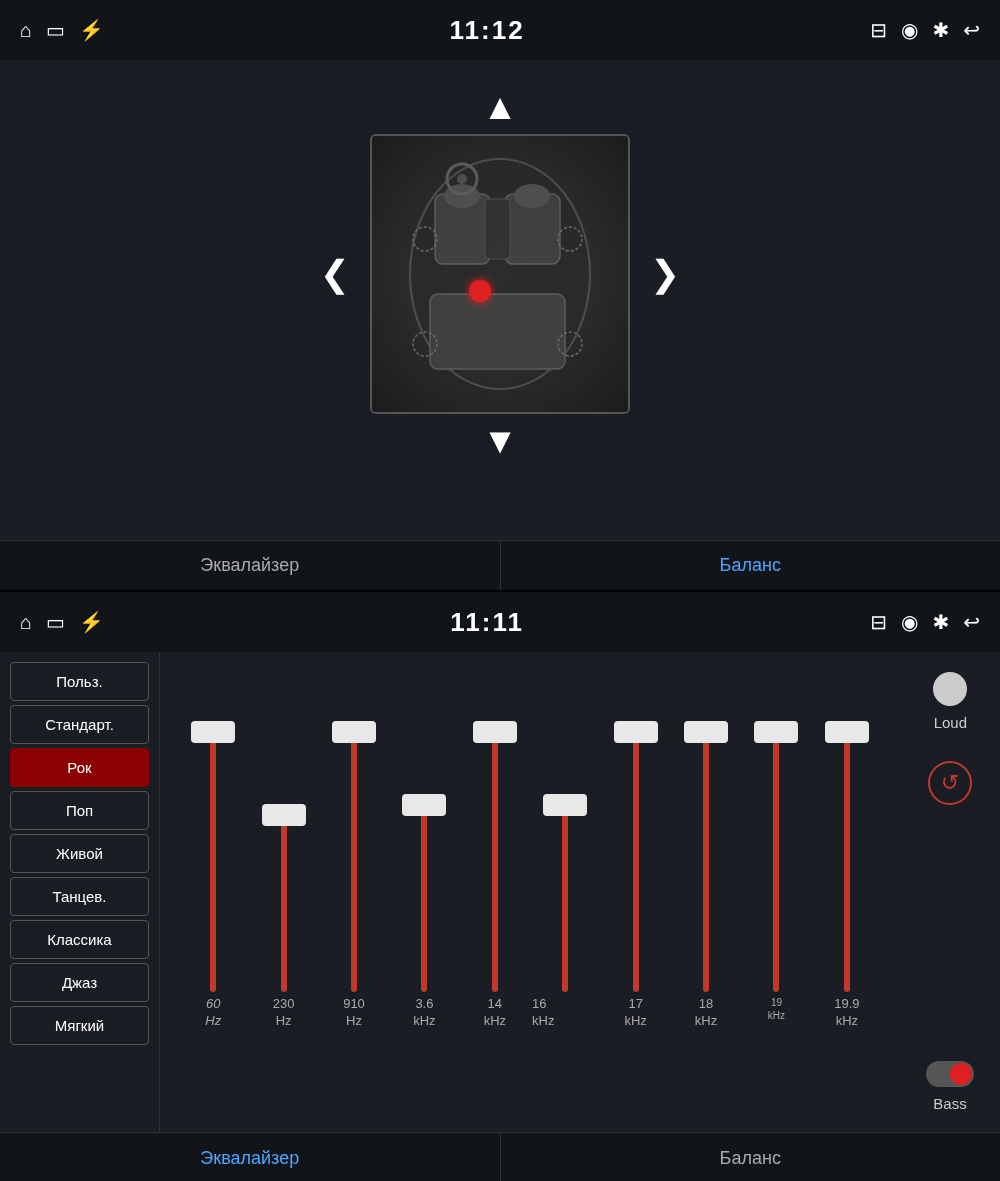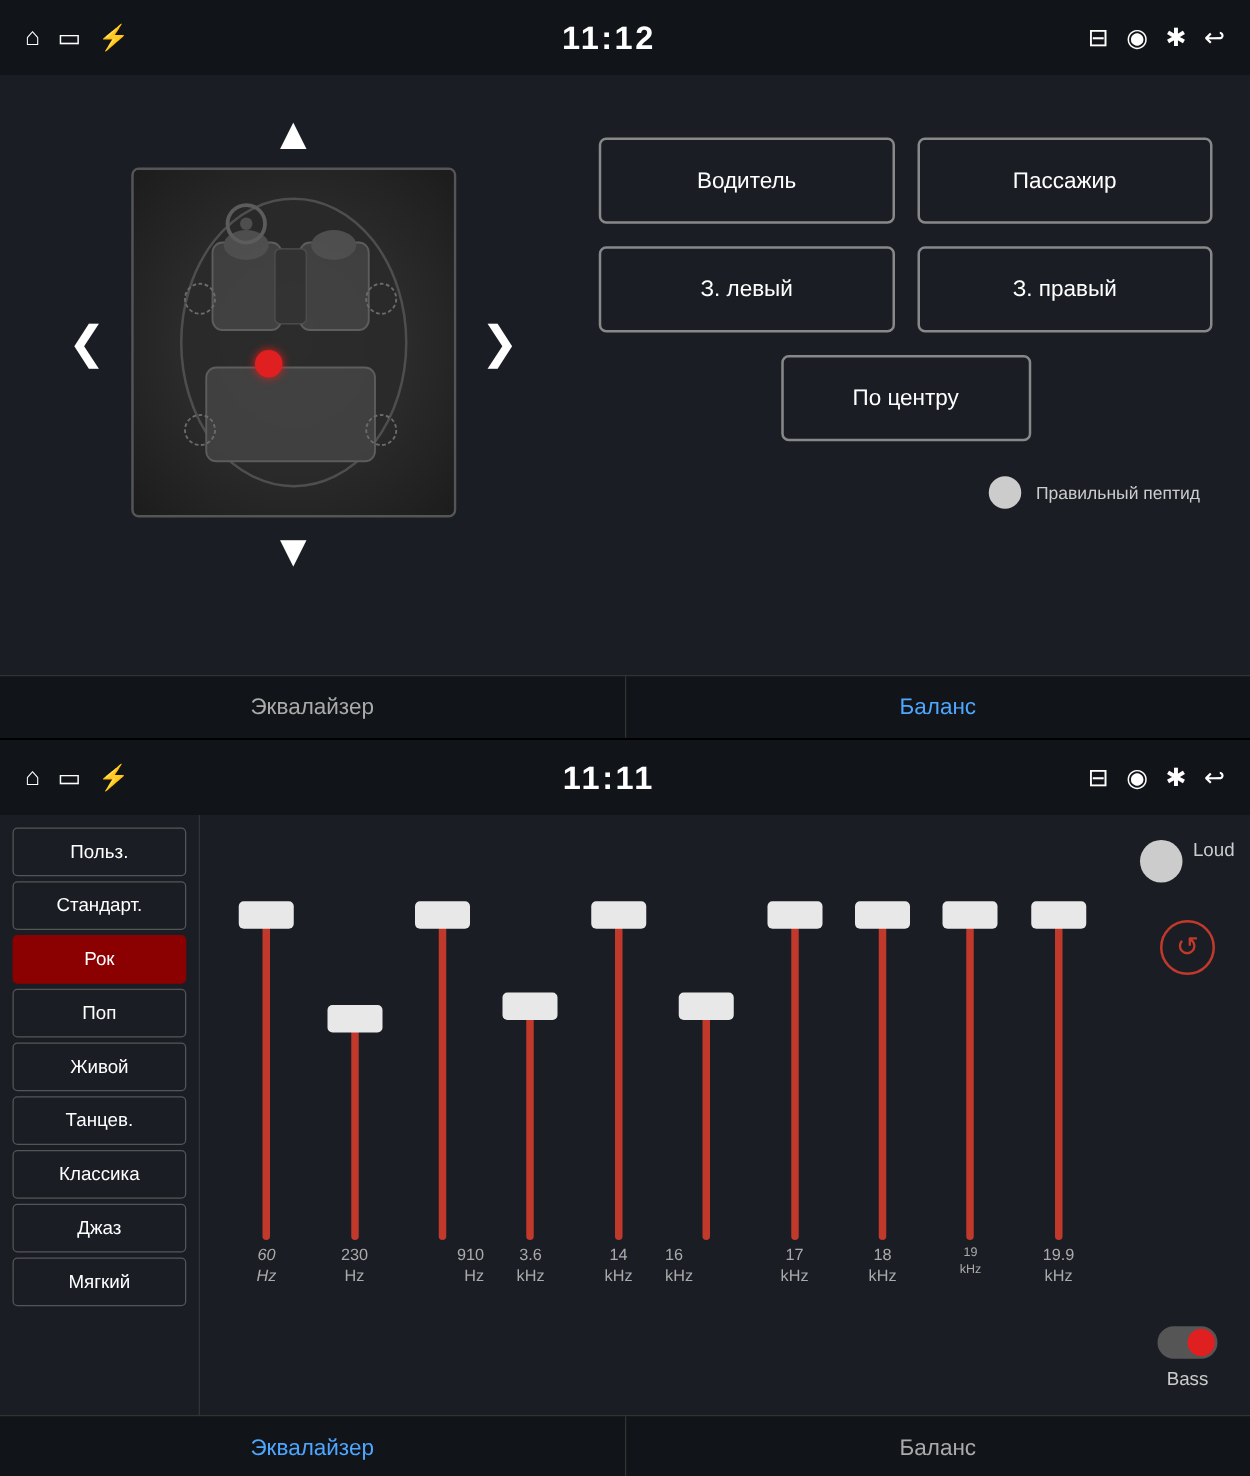--- a/index.html
+++ b/index.html
@@ -285,22 +285,22 @@
     .eq-right-controls {
       width: 100px;
       display: flex;
       flex-direction: column;
       align-items: center;
       padding: 20px 0;
       gap: 30px;
     }
     .loud-section {
       display: flex;
-      flex-direction: row;
-      align-items: flex-start;
+      flex-direction: column;
+      align-items: flex-end;
       gap: 8px;
     }
     .loud-dot {
       width: 34px;
       height: 34px;
       background: #ccc;
       border-radius: 50%;
     }
     .loud-label {
       font-size: 15px;
@@ -423,37 +423,20 @@
               <circle cx="180" cy="200" r="12" fill="none" stroke="#777" stroke-width="1.5" stroke-dasharray="3,2"></circle>
             </svg>
           </div>
           <div class="red-dot"></div>
         </div>
         <div class="side-arrow">❯</div>
       </div>
       <div class="nav-arrow">▼</div>
     </div>
 
-    <div class="buttons-area">
-      <div class="btn-row">
-        <button class="seat-btn">Водитель</button>
-        <button class="seat-btn">Пассажир</button>
-      </div>
-      <div class="btn-row">
-        <button class="seat-btn">З. левый</button>
-        <button class="seat-btn">З. правый</button>
-      </div>
-      <div class="center-btn-row">
-        <button class="center-btn">По центру</button>
-      </div>
-      <div class="peptide-row">
-        <div class="peptide-dot"></div>
-        <span class="peptide-label">Правильный пептид</span>
-      </div>
-    </div>
 
   </div>
 
   <div class="tab-bar-top">
     <div class="tab-item">
       <span>Эквалайзер</span>
     </div>
     <div class="tab-item active">
       <span>Баланс</span>
     </div>
@@ -543,21 +526,21 @@
           </div>
           <div class="slider-col">
             <div class="slider-track" style="height: 260px;">
               <div class="slider-handle" style="top: -11px;"></div>
             </div>
           </div>
         </div>
       <div style="display:flex; gap:4px; padding: 0 10px; margin-top: 4px;">
       <div style="flex: 1 1 0%; text-align: center; font-size: 13px; color: rgb(170, 170, 170); line-height: 1.3; font-style: italic;">60<br>Hz</div>
           <div style="flex: 1 1 0%; text-align: center; font-size: 13px; color: rgb(170, 170, 170); line-height: 1.3;">230<br>Hz</div>
-          <div style="flex: 1 1 0%; text-align: right; font-size: 13px; color: rgb(170, 170, 170); line-height: 1.3;">910<br>Hz</div>
+          <div style="flex: 1 1 0%; text-align: center; font-size: 13px; color: rgb(170, 170, 170); line-height: 1.3;">910<br>Hz</div>
           <div style="flex: 1 1 0%; text-align: center; font-size: 13px; color: rgb(170, 170, 170); line-height: 1.3;">3.6<br>kHz</div>
           <div style="flex: 1 1 0%; text-align: center; font-size: 13px; color: rgb(170, 170, 170); line-height: 1.3;">14<br>kHz</div>
           <div style="flex: 1 1 0%; text-align: left; font-size: 13px; color: rgb(170, 170, 170); line-height: 1.3;">16<br>kHz</div>
           <div style="flex: 1 1 0%; text-align: center; font-size: 13px; color: rgb(170, 170, 170); line-height: 1.3;">17<br>kHz</div>
           <div style="flex: 1 1 0%; text-align: center; font-size: 13px; color: rgb(170, 170, 170); line-height: 1.3;">18<br>kHz</div>
           <div style="flex: 1 1 0%; text-align: center; font-size: 10px; color: rgb(170, 170, 170); line-height: 1.3;">19<br>kHz</div>
           <div style="flex: 1 1 0%; text-align: center; font-size: 13px; color: rgb(170, 170, 170); line-height: 1.3;">19.9<br>kHz</div>
         </div>
     </div>
 

